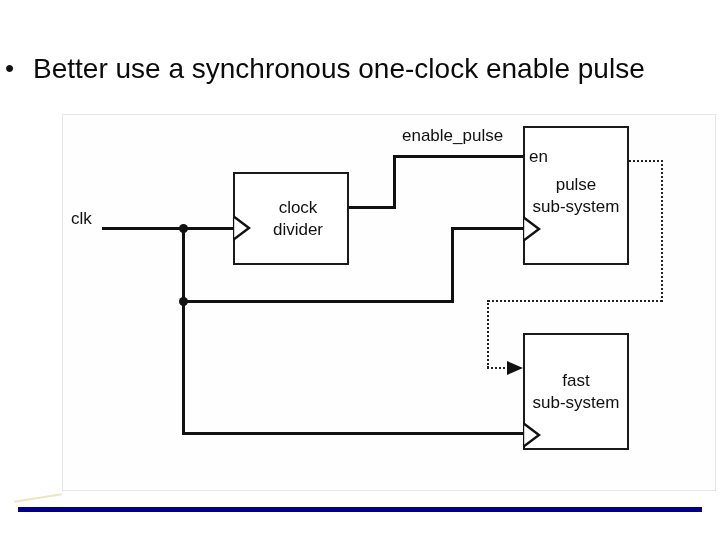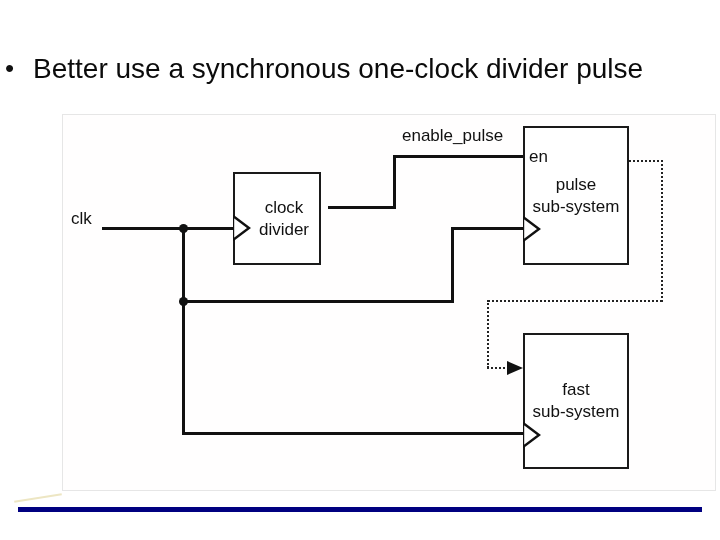--- a/index.html
+++ b/index.html
@@ -41,23 +41,23 @@
 
   
   .block {
     position: absolute; background: #ffffff;
     border: 2px solid #1a1a1a;
     display: flex; flex-direction: column;
     align-items: center; justify-content: center;
     font-size: 17px; line-height: 22px; color: #111;
     box-sizing: border-box; text-align: center;
   }
-  #clock-divider-block { left: 233px; top: 172px; width: 88px; height: 93px; padding-left: 14px; }
+  #clock-divider-block { left: 233px; top: 172px; width: 116px; height: 93px; padding-left: 14px; }
   #slow-subsystem-block { left: 523px; top: 126px; width: 106px; height: 139px; }
-  #fast-subsystem-block { left: 523px; top: 333px; width: 106px; height: 136px; }
+  #fast-subsystem-block { left: 523px; top: 333px; width: 106px; height: 117px; }
 
   .chevron { position: absolute; left: -2px; }
 
   #en-label {
     position: absolute; left: 4px; top: 18px;
     font-size: 17px; color: #111; text-align: left;
   }
 
   
   .wire-label { position: absolute; font-size: 17px; color: #111; white-space: nowrap; }
@@ -84,21 +84,21 @@
   }
   #page-number {
     left: 622px; top: 518px; width: 80px;
     text-align: right; font-size: 17px; color: #3a3a3a; margin-top: 44px;
   }
 </style>
 </head>
 <body>
 
 <span class="abs" id="title-bullet">•</span>
-<div class="abs" id="page-title">Better use a synchronous one-clock divider pulse</div>
+<div class="abs" id="page-title">Better use a synchronous one-clock enable pulse</div>
 
 <div class="abs" id="diagram-area"></div>
 
 <div class="wire" style="left:102px; top:227px; width:132px; height:3px;"></div>
 <div class="wire" style="left:182px; top:227px; width:3px; height:208px;"></div>
 <div class="wire" style="left:182px; top:300px; width:272px; height:3px;"></div>
 <div class="wire" style="left:451px; top:227px; width:3px; height:76px;"></div>
 <div class="wire" style="left:451px; top:227px; width:72px; height:3px;"></div>
 <div class="wire" style="left:182px; top:432px; width:341px; height:3px;"></div>
 <div class="wire" style="left:328px; top:206px; width:68px; height:3px;"></div>

